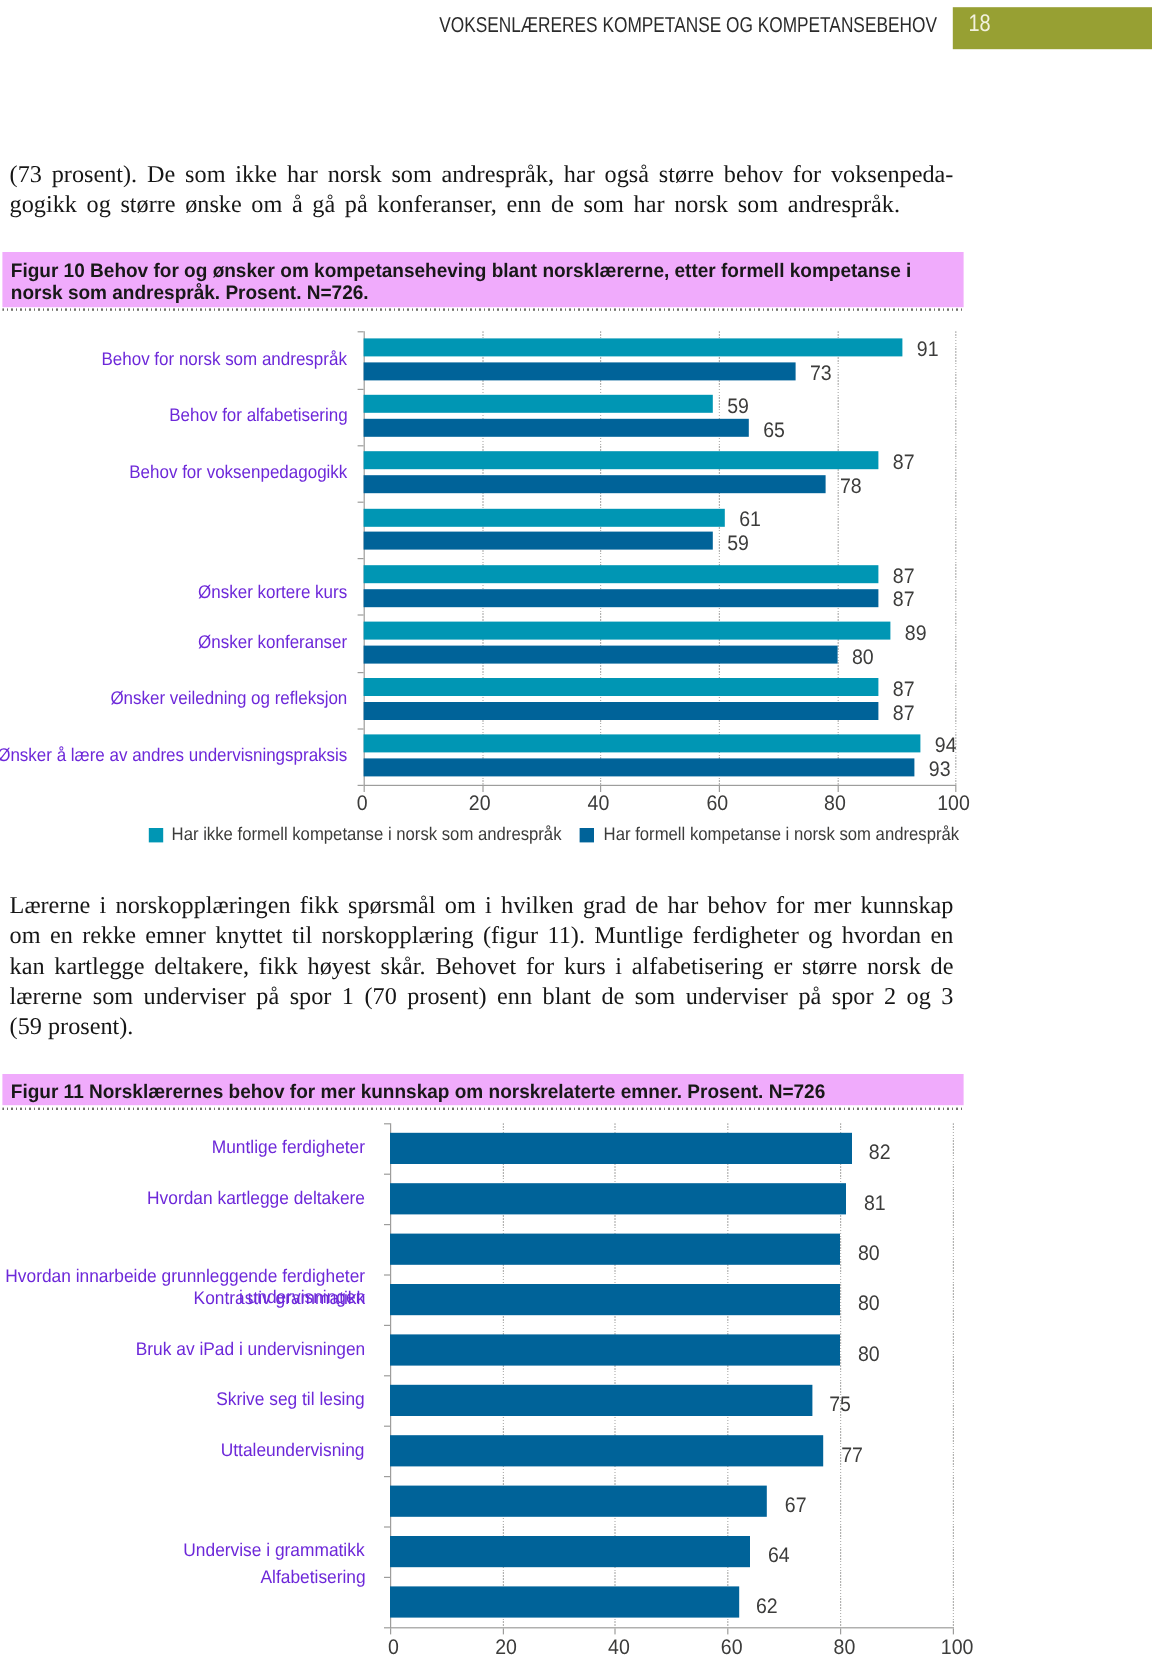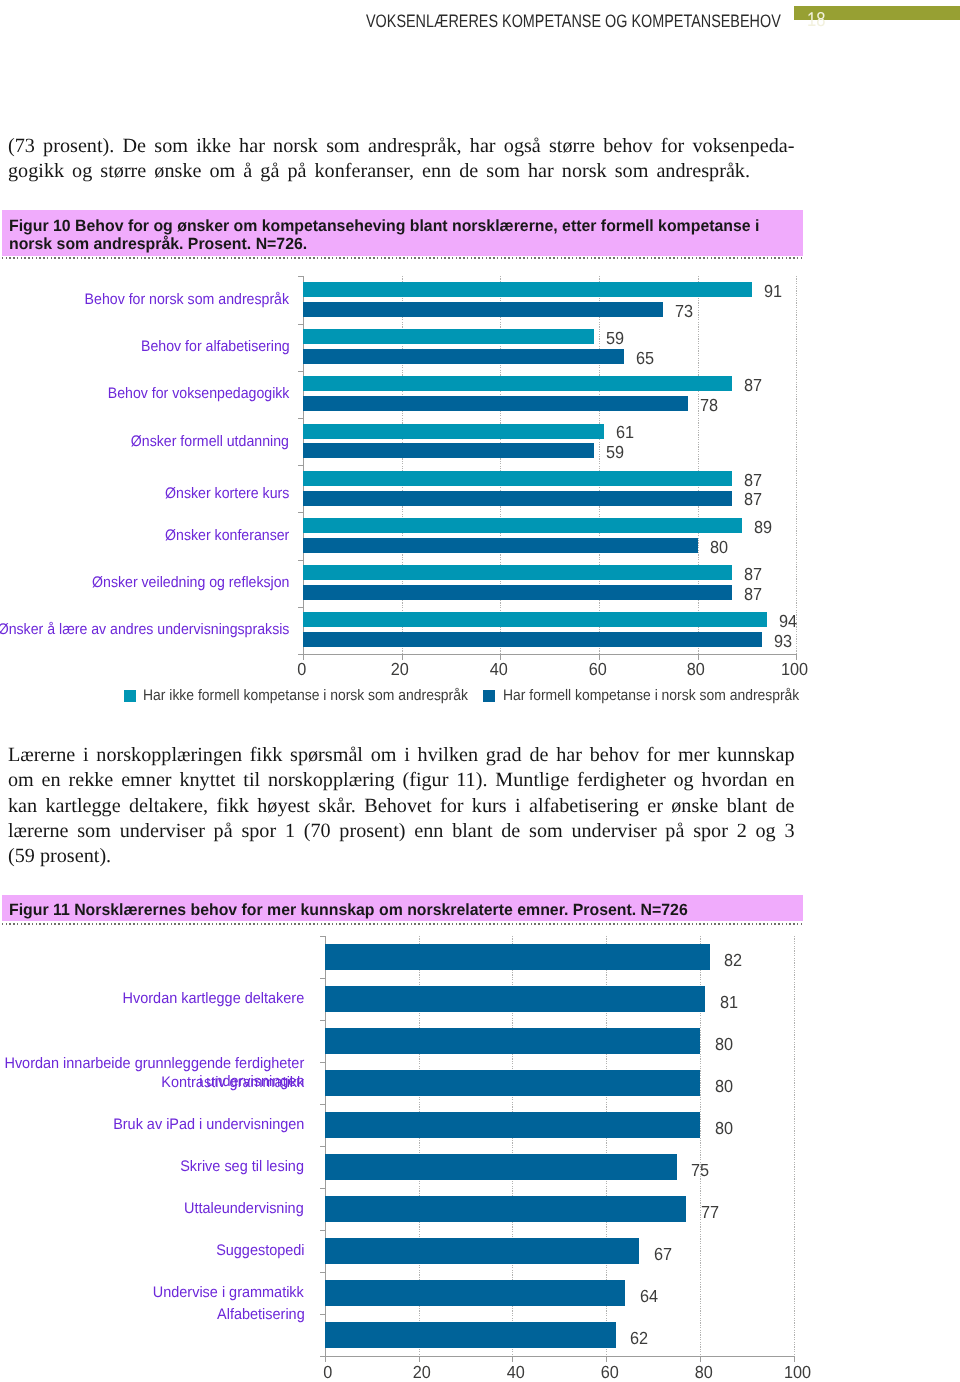--- a/index.html
+++ b/index.html
@@ -7,21 +7,21 @@
        font-family:"Liberation Sans",sans-serif;
        -webkit-font-smoothing:antialiased;text-rendering:geometricPrecision;}
   *{-webkit-font-smoothing:antialiased;}
   .page{position:absolute;left:0;top:0;width:960px;height:1382px;}
 
   
   #running-header{position:absolute;left:0;top:0;width:960px;height:40px;}
   #header-title{position:absolute;left:366.4px;top:11.8px;font-size:18px;
       color:#2b2b2b;white-space:nowrap;line-height:19px;
       transform:scaleX(0.80);transform-origin:0 0;}
-  #page-number-box{position:absolute;left:794px;top:5.8px;width:166px;height:14px;background:#97a033;}
+  #page-number-box{position:absolute;left:794px;top:5.8px;width:166px;height:35px;background:#97a033;}
   #page-number{position:absolute;left:13.4px;top:5.2px;font-size:20px;color:#f2f1de;line-height:19px;
       transform:scaleX(0.83);transform-origin:0 0;}
 
   
   .body-text{position:absolute;font-family:"Liberation Serif",serif;font-size:20.2px;
       line-height:25.45px;color:#161616;}
   .tline{white-space:nowrap;}
   .tline-just{text-align:justify;text-align-last:justify;white-space:normal;}
 
   
@@ -102,23 +102,20 @@
       <div class="xtick" style="left: 698px; top: 395px;"></div>
       <div class="xtick" style="left: 796px; top: 395px;"></div>
       <div class="cat-label" style="left: 0px; --catsx: 0.925; width: 289.4px; top: 16.4px; height: 47.2px;">
         <span>Behov for norsk som andrespråk</span>
       </div>
       <div class="cat-label" style="left: 0px; --catsx: 0.925; width: 289.4px; top: 63.6px; height: 47.2px;">
         <span>Behov for alfabetisering</span>
       </div>
       <div class="cat-label" style="left: 0px; --catsx: 0.925; width: 289.4px; top: 110.8px; height: 47.2px;">
         <span>Behov for voksenpedagogikk</span>
-      </div>
-      <div class="cat-label" style="left: 0px; --catsx: 0.925; width: 289.4px; top: 158px; height: 47.2px;">
-        <span>Ønsker formell utdanning</span>
       </div>
       <div class="cat-label" style="left: 0px; --catsx: 0.925; width: 289.4px; top: 210px; height: 47.2px;">
         <span>Ønsker kortere kurs</span>
       </div>
       <div class="cat-label" style="left: 0px; --catsx: 0.925; width: 289.4px; top: 252.4px; height: 47.2px;">
         <span>Ønsker konferanser</span>
       </div>
       <div class="cat-label" style="left: 0px; --catsx: 0.925; width: 289.4px; top: 299.6px; height: 47.2px;">
         <span>Ønsker veiledning og refleksjon</span>
       </div>
@@ -169,21 +166,21 @@
       </div>
       <div class="legend-item" style="left: 483.4px; top: 428.2px;">
         <div class="legend-swatch" style="background: rgb(0, 99, 153); width: 11.8px; height: 11.8px; margin-right: 7.6px;"></div>
         <div class="legend-text">Har formell kompetanse i norsk som andrespråk</div>
       </div>
     </div>
 
   <div class="body-text" id="para2" style="left: 8px; top: 742.6px; width: 787px;">
       <div class="tline tline-just" style="width: 786.5px;">Lærerne i norskopplæringen fikk spørsmål om i hvilken grad de har behov for mer kunnskap</div>
       <div class="tline tline-just" style="width: 786.5px;">om en rekke emner knyttet til norskopplæring (figur 11). Muntlige ferdigheter og hvordan en</div>
-      <div class="tline tline-just" style="width: 786.5px;">kan kartlegge deltakere, fikk høyest skår. Behovet for kurs i alfabetisering er ønske blant de</div>
+      <div class="tline tline-just" style="width: 786.5px;">kan kartlegge deltakere, fikk høyest skår. Behovet for kurs i alfabetisering er større norsk de</div>
       <div class="tline tline-just" style="width: 786.5px;">lærerne som underviser på spor 1 (70 prosent) enn blant de som underviser på spor 2 og 3</div>
       <div class="tline">(59 prosent).</div>
     </div>
 
   <div class="fig-caption" id="cap11" style="left: 1.5px; top: 894.5px; width: 801px; height: 26.8px;">
       <div class="tline">Figur 11 Norsklærernes behov for mer kunnskap om norskrelaterte emner. Prosent. N=726</div>
     </div>
   <div class="fig-rule" id="rule11" style="left: 1.5px; top: 923.2px; width: 801px;"></div>
 
   <div class="chart" id="chart11" style="left: 0px; top: 930px; width: 960px; height: 452px;">
@@ -204,41 +201,41 @@
       <div class="tick" style="left: 319.6px; top: 299.95px;"></div>
       <div class="tick" style="left: 319.6px; top: 342px;"></div>
       <div class="tick" style="left: 319.6px; top: 384.05px;"></div>
       <div class="tick" style="left: 319.6px; top: 426.1px;"></div>
       <div class="xtick" style="left: 325px; top: 427.1px;"></div>
       <div class="xtick" style="left: 419px; top: 427.1px;"></div>
       <div class="xtick" style="left: 512px; top: 427.1px;"></div>
       <div class="xtick" style="left: 606px; top: 427.1px;"></div>
       <div class="xtick" style="left: 700px; top: 427.1px;"></div>
       <div class="xtick" style="left: 794px; top: 427.1px;"></div>
+      <div class="cat-label" style="left: 0px; --catsx: 0.945; width: 304.2px; top: 5.6px; height: 42.05px;">
+        <span>Muntlige ferdigheter</span>
+      </div>
       <div class="cat-label" style="left: 0px; --catsx: 0.945; width: 304.2px; top: 47.65px; height: 42.05px;">
         <span>Hvordan kartlegge deltakere</span>
       </div>
       <div class="cat-label" style="left: 0px; --catsx: 0.945; width: 304.2px; top: 89.7px; height: 42.05px; margin-top: 32px;">
         <span>Hvordan innarbeide grunnleggende ferdigheter</span>
         <span>i undervisningen</span>
       </div>
       <div class="cat-label" style="left: 0px; --catsx: 0.945; width: 304.2px; top: 131.75px; height: 42.05px;">
         <span>Kontrastiv grammatikk</span>
       </div>
       <div class="cat-label" style="left: 0px; --catsx: 0.945; width: 304.2px; top: 173.8px; height: 42.05px;">
         <span>Bruk av iPad i undervisningen</span>
       </div>
       <div class="cat-label" style="left: 0px; --catsx: 0.945; width: 304.2px; top: 215.85px; height: 42.05px;">
         <span>Skrive seg til lesing</span>
       </div>
       <div class="cat-label" style="left: 0px; --catsx: 0.945; width: 304.2px; top: 257.9px; height: 42.05px;">
         <span>Uttaleundervisning</span>
-      </div>
-      <div class="cat-label" style="left: 0px; --catsx: 0.945; width: 304.2px; top: 299.95px; height: 42.05px;">
-        <span>Suggestopedi</span>
       </div>
       <div class="cat-label" style="left: 0px; --catsx: 0.945; width: 304.2px; top: 342px; height: 42.05px;">
         <span>Undervise i grammatikk</span>
       </div>
       <div class="cat-label" style="left: 0px; --catsx: 0.945; width: 304.2px; top: 364px; height: 42.05px; text-align: center;">
         <span>Alfabetisering</span>
       </div>
       <div class="bar" style="left: 324.6px; width: 385.154px; top: 14px; height: 25.9px; background: rgb(0, 99, 153);"></div>
       <div class="bar-value" style="left: 724.254px; top: 29.55px;">82</div>
       <div class="bar" style="left: 324.6px; width: 380.457px; top: 56.05px; height: 25.9px; background: rgb(0, 99, 153);"></div>

